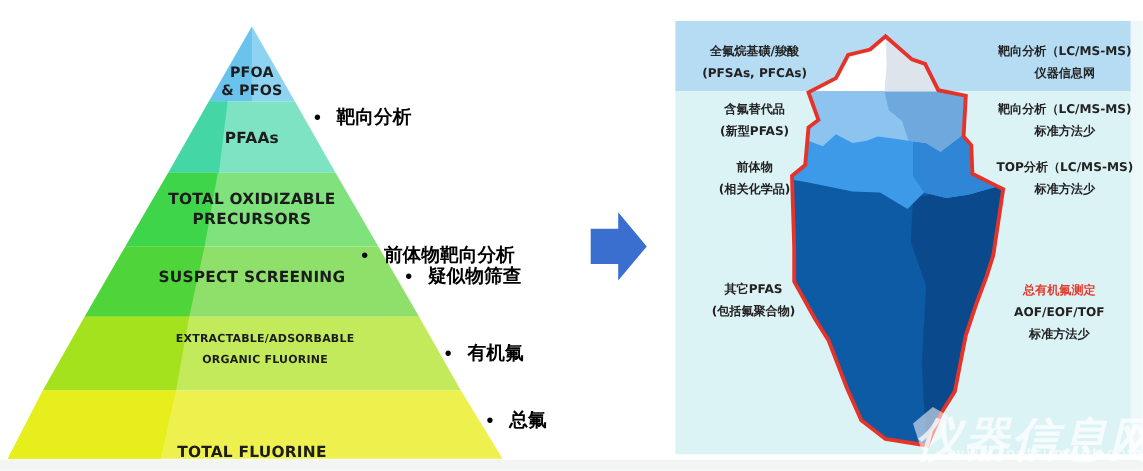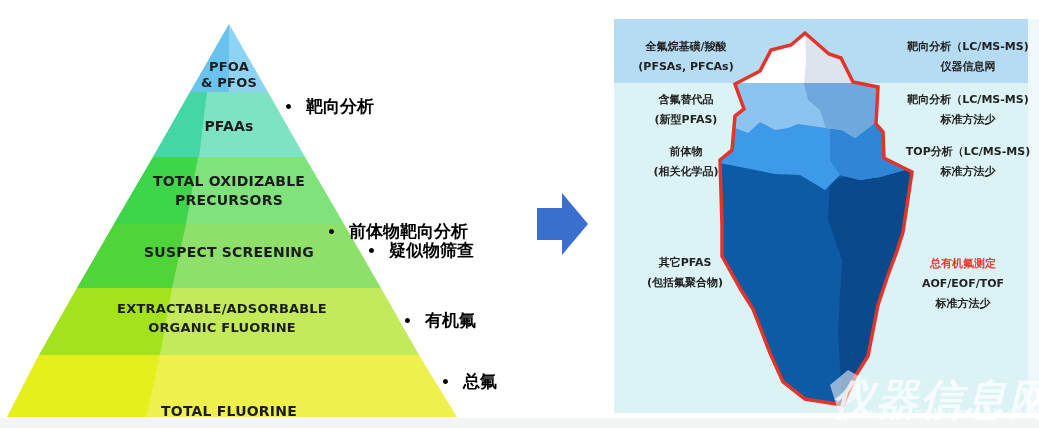--- a/index.html
+++ b/index.html
@@ -75,21 +75,21 @@
   <div class="pyr-label" style="left:229px; top:117px; font-size:14px;">
     <div>PFAAs</div>
   </div>
   <div class="pyr-label" style="left:229px; top:172px; font-size:14px;">
     <div>TOTAL OXIDIZABLE</div>
     <div>PRECURSORS</div>
   </div>
   <div class="pyr-label" style="left:229px; top:243px; font-size:14px;text-align:center;">
     <div>SUSPECT SCREENING</div>
   </div>
-  <div class="pyr-label" style="left:222px; top:299px; font-size:13px;text-align:center;">
+  <div class="pyr-label" style="left:241px; top:299px; font-size:10px;text-align:center;">
     <div>EXTRACTABLE/ADSORBABLE</div>
     <div>ORGANIC FLUORINE</div>
   </div>
   <div class="pyr-label" style="left:229px; top:374px; font-size:14px;margin-top:28px;">
     <div>TOTAL FLUORINE</div>
   </div>
 
   <div class="side-note" style="left:284px; top:95px;">
     <span class="bullet">•</span><span>靶向分析</span>
   </div>

